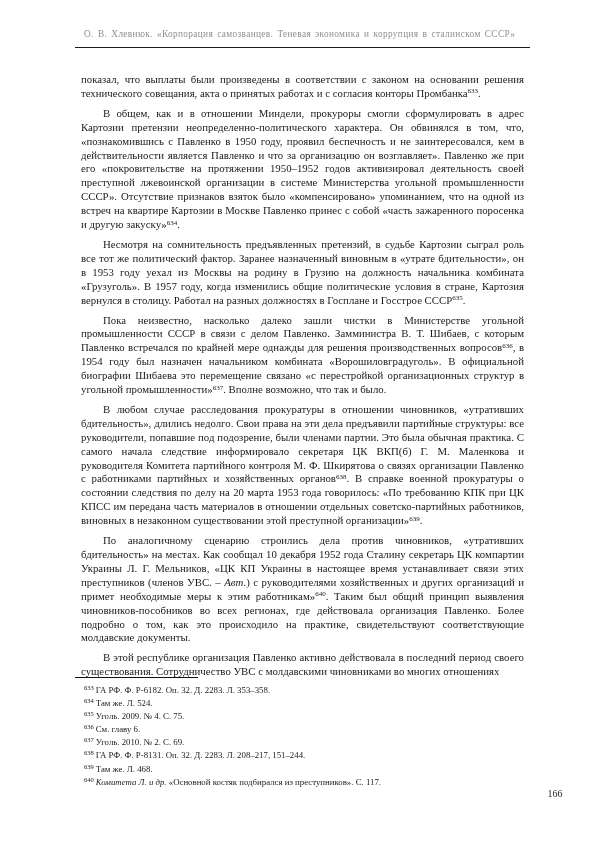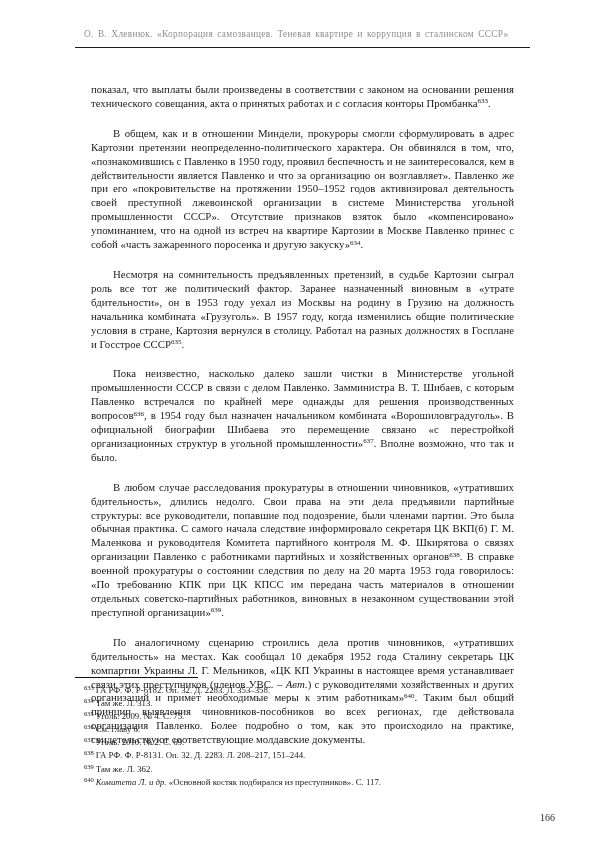--- a/index.html
+++ b/index.html
@@ -36,21 +36,21 @@
   }
   .body-text {
     position: absolute;
     top: 67px;
     left: 75px;
     width: 455px;
     font-size: 10.8px;
     line-height: 13.9px;
     text-align: justify;
   }
-  .body-text p { margin: 16px; text-indent: 22px; }
+  .body-text p { margin: 6px; text-indent: 22px; }
   .body-text p.no-indent { text-indent: 0; }
   sup.fn-mark {
     font-size: 7px;
     line-height: 0;
     vertical-align: baseline;
     position: relative;
     top: -3.5px;
   }
   .footnote-rule {
     position: absolute;
@@ -77,51 +77,52 @@
     position: relative;
     top: -3px;
     margin-right: 2px;
   }
   .footnote i, .body-text i { font-style: italic; }
   .page-number {
     position: absolute;
     top: 788px;
     left: 540px;
     width: 30px;
+    text-align: center;
     font-size: 10px;
     color: #2a2a2a;
-    margin-top: 24px;
   }
 </style>
 </head>
 <body>
 
 <div class="page">
 
-  <div class="running-header">О.  В.  Хлевнюк.  «Корпорация самозванцев. Теневая квартире и коррупция в сталинском СССР»</div>
+  <div class="running-header">О.  В.  Хлевнюк.  «Корпорация самозванцев. Теневая экономика и коррупция в сталинском СССР»</div>
 
   <hr class="header-rule">
 
   <div class="body-text">
       <p class="no-indent"><span>показал, что выплаты были произведены в соответствии с законом на основании решения технического совещания, акта о принятых работах и с согласия конторы Промбанка</span><sup class="fn-mark">633</sup><span>.</span></p>
       <p><span>В общем, как и в отношении Миндели, прокуроры смогли сформулировать в адрес Картозии претензии неопределенно-политического характера. Он обвинялся в том, что, «познакомившись с Павленко в 1950 году, проявил беспечность и не заинтересовался, кем в действительности является Павленко и что за организацию он возглавляет». Павленко же при его «покровительстве на протяжении 1950–1952 годов активизировал деятельность своей преступной лжевоинской организации в системе Министерства угольной промышленности СССР». Отсутствие признаков взяток было «компенсировано» упоминанием, что на одной из встреч на квартире Картозии в Москве Павленко принес с собой «часть зажаренного поросенка и другую закуску»</span><sup class="fn-mark">634</sup><span>.</span></p>
       <p><span>Несмотря на сомнительность предъявленных претензий, в судьбе Картозии сыграл роль все тот же политический фактор. Заранее назначенный виновным в «утрате бдительности», он в 1953 году уехал из Москвы на родину в Грузию на должность начальника комбината «Грузуголь». В 1957 году, когда изменились общие политические условия в стране, Картозия вернулся в столицу. Работал на разных должностях в Госплане и Госстрое СССР</span><sup class="fn-mark">635</sup><span>.</span></p>
       <p><span>Пока неизвестно, насколько далеко зашли чистки в Министерстве угольной промышленности СССР в связи с делом Павленко. Замминистра В. Т. Шибаев, с которым Павленко встречался по крайней мере однажды для решения производственных вопросов</span><sup class="fn-mark">636</sup><span>, в 1954 году был назначен начальником комбината «Ворошиловградуголь». В официальной биографии Шибаева это перемещение связано «с перестройкой организационных структур в угольной промышленности»</span><sup class="fn-mark">637</sup><span>. Вполне возможно, что так и было.</span></p>
       <p><span>В любом случае расследования прокуратуры в отношении чиновников, «утративших бдительность», длились недолго. Свои права на эти дела предъявили партийные структуры: все руководители, попавшие под подозрение, были членами партии. Это была обычная практика. С самого начала следствие информировало секретаря ЦК ВКП(б) Г. М. Маленкова и руководителя Комитета партийного контроля М. Ф. Шкирятова о связях организации Павленко с работниками партийных и хозяйственных органов</span><sup class="fn-mark">638</sup><span>. В справке военной прокуратуры о состоянии следствия по делу на 20 марта 1953 года говорилось: «По требованию КПК при ЦК КПСС им передана часть материалов в отношении отдельных советско-партийных работников, виновных в незаконном существовании этой преступной организации»</span><sup class="fn-mark">639</sup><span>.</span></p>
       <p><span>По аналогичному сценарию строились дела против чиновников, «утративших бдительность» на местах. Как сообщал 10 декабря 1952 года Сталину секретарь ЦК компартии Украины Л. Г. Мельников, «ЦК КП Украины в настоящее время устанавливает связи этих преступников (членов УВС. – </span><i>Авт.</i><span>) с руководителями хозяйственных и других организаций и примет необходимые меры к этим работникам»</span><sup class="fn-mark">640</sup><span>. Таким был общий принцип выявления чиновников-пособников во всех регионах, где действовала организация Павленко. Более подробно о том, как это происходило на практике, свидетельствуют соответствующие молдавские документы.</span></p>
+      <p><span>В этой республике организация Павленко активно действовала в последний период своего существования. Сотрудничество УВС с молдавскими чиновниками во многих отношениях</span></p>
     </div>
 
   <hr class="footnote-rule">
 
   <div class="footnotes">
       <p class="footnote"><sup class="fn-num">633</sup><span>ГА РФ. Ф. Р-6182. Оп. 32. Д. 2283. Л. 353–358.</span></p>
-      <p class="footnote"><sup class="fn-num">634</sup><span>Там же. Л. 313.</span></p>
+      <p class="footnote"><sup class="fn-num">634</sup><span>Там же. Л. 524.</span></p>
       <p class="footnote"><sup class="fn-num">635</sup><span>Уголь. 2009. № 4. С. 75.</span></p>
       <p class="footnote"><sup class="fn-num">636</sup><span>См. главу 6.</span></p>
       <p class="footnote"><sup class="fn-num">637</sup><span>Уголь. 2010. № 2. С. 69.</span></p>
       <p class="footnote"><sup class="fn-num">638</sup><span>ГА РФ. Ф. Р-8131. Оп. 32. Д. 2283. Л. 208–217, 151–244.</span></p>
-      <p class="footnote"><sup class="fn-num">639</sup><span>Там же. Л. 362.</span></p>
+      <p class="footnote"><sup class="fn-num">639</sup><span>Там же. Л. 468.</span></p>
       <p class="footnote"><sup class="fn-num">640</sup><i>Комитета Л. и др.</i><span> «Основной костяк подбирался из преступников». С. 117.</span></p>
     </div>
 
   <div class="page-number">166</div>
 
 </div>
 
 </body></html>

